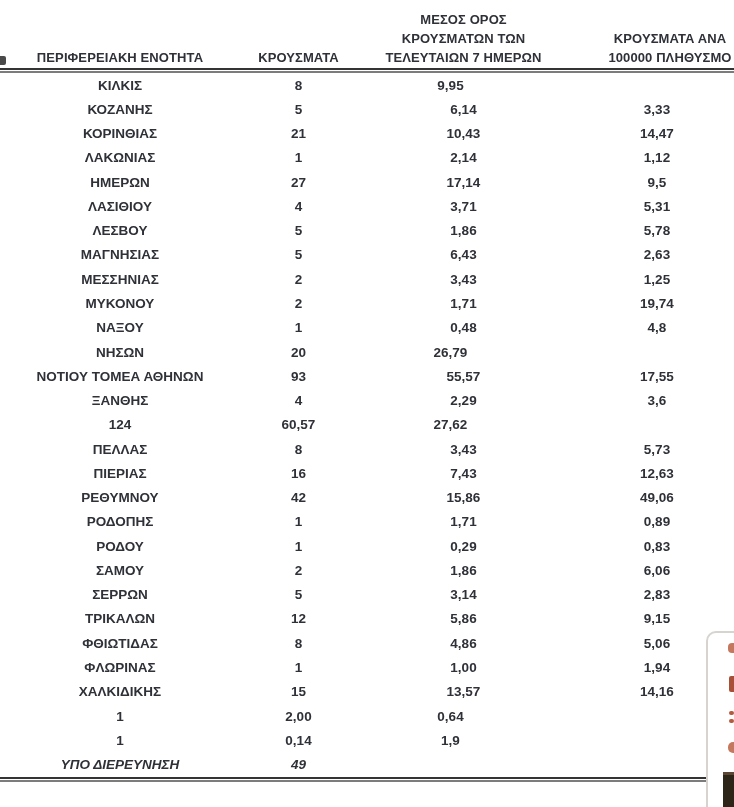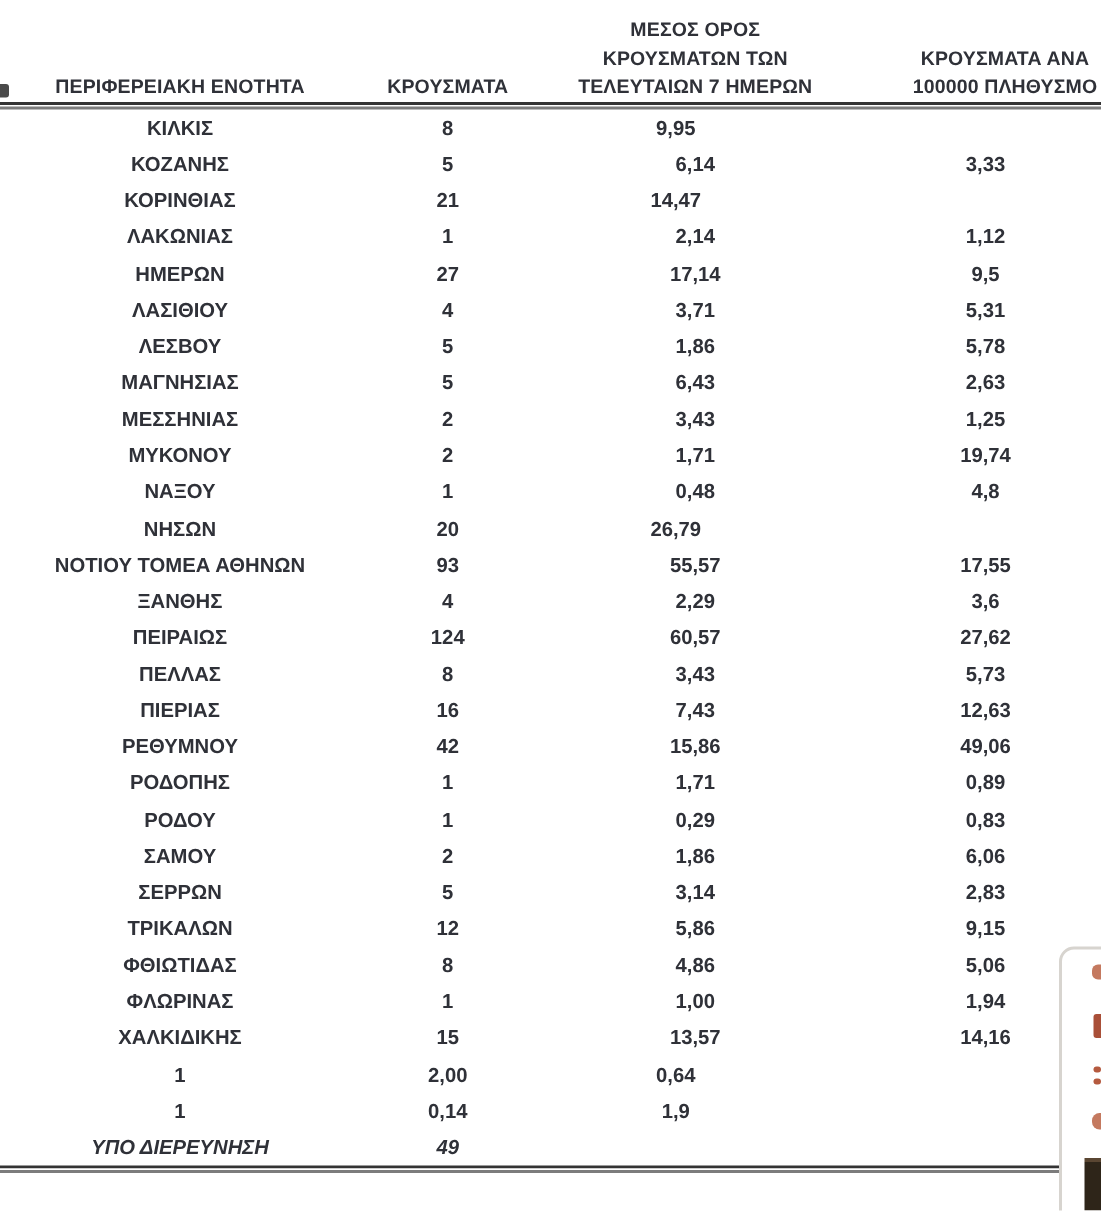--- a/index.html
+++ b/index.html
@@ -92,20 +92,21 @@
       </div>
       <div class="trow">
         <div class="c c1">ΚΟΖΑΝΗΣ</div>
         <div class="c c2">5</div>
         <div class="c c3">6,14</div>
         <div class="c c4">3,33</div>
       </div>
       <div class="trow">
         <div class="c c1">ΚΟΡΙΝΘΙΑΣ</div>
         <div class="c c2">21</div>
+        <div class="c c3">10,43</div>
         <div class="c c4">14,47</div>
       </div>
       <div class="trow">
         <div class="c c1">ΛΑΚΩΝΙΑΣ</div>
         <div class="c c2">1</div>
         <div class="c c3">2,14</div>
         <div class="c c4">1,12</div>
       </div>
       <div class="trow">
         <div class="c c1">ΗΜΕΡΩΝ</div>
@@ -160,21 +161,20 @@
         <div class="c c3">55,57</div>
         <div class="c c4">17,55</div>
       </div>
       <div class="trow">
         <div class="c c1">ΞΑΝΘΗΣ</div>
         <div class="c c2">4</div>
         <div class="c c3">2,29</div>
         <div class="c c4">3,6</div>
       </div>
       <div class="trow">
-        <div class="c c1">ΠΕΙΡΑΙΩΣ</div>
         <div class="c c2">124</div>
         <div class="c c3">60,57</div>
         <div class="c c4">27,62</div>
       </div>
       <div class="trow">
         <div class="c c1">ΠΕΛΛΑΣ</div>
         <div class="c c2">8</div>
         <div class="c c3">3,43</div>
         <div class="c c4">5,73</div>
       </div>

